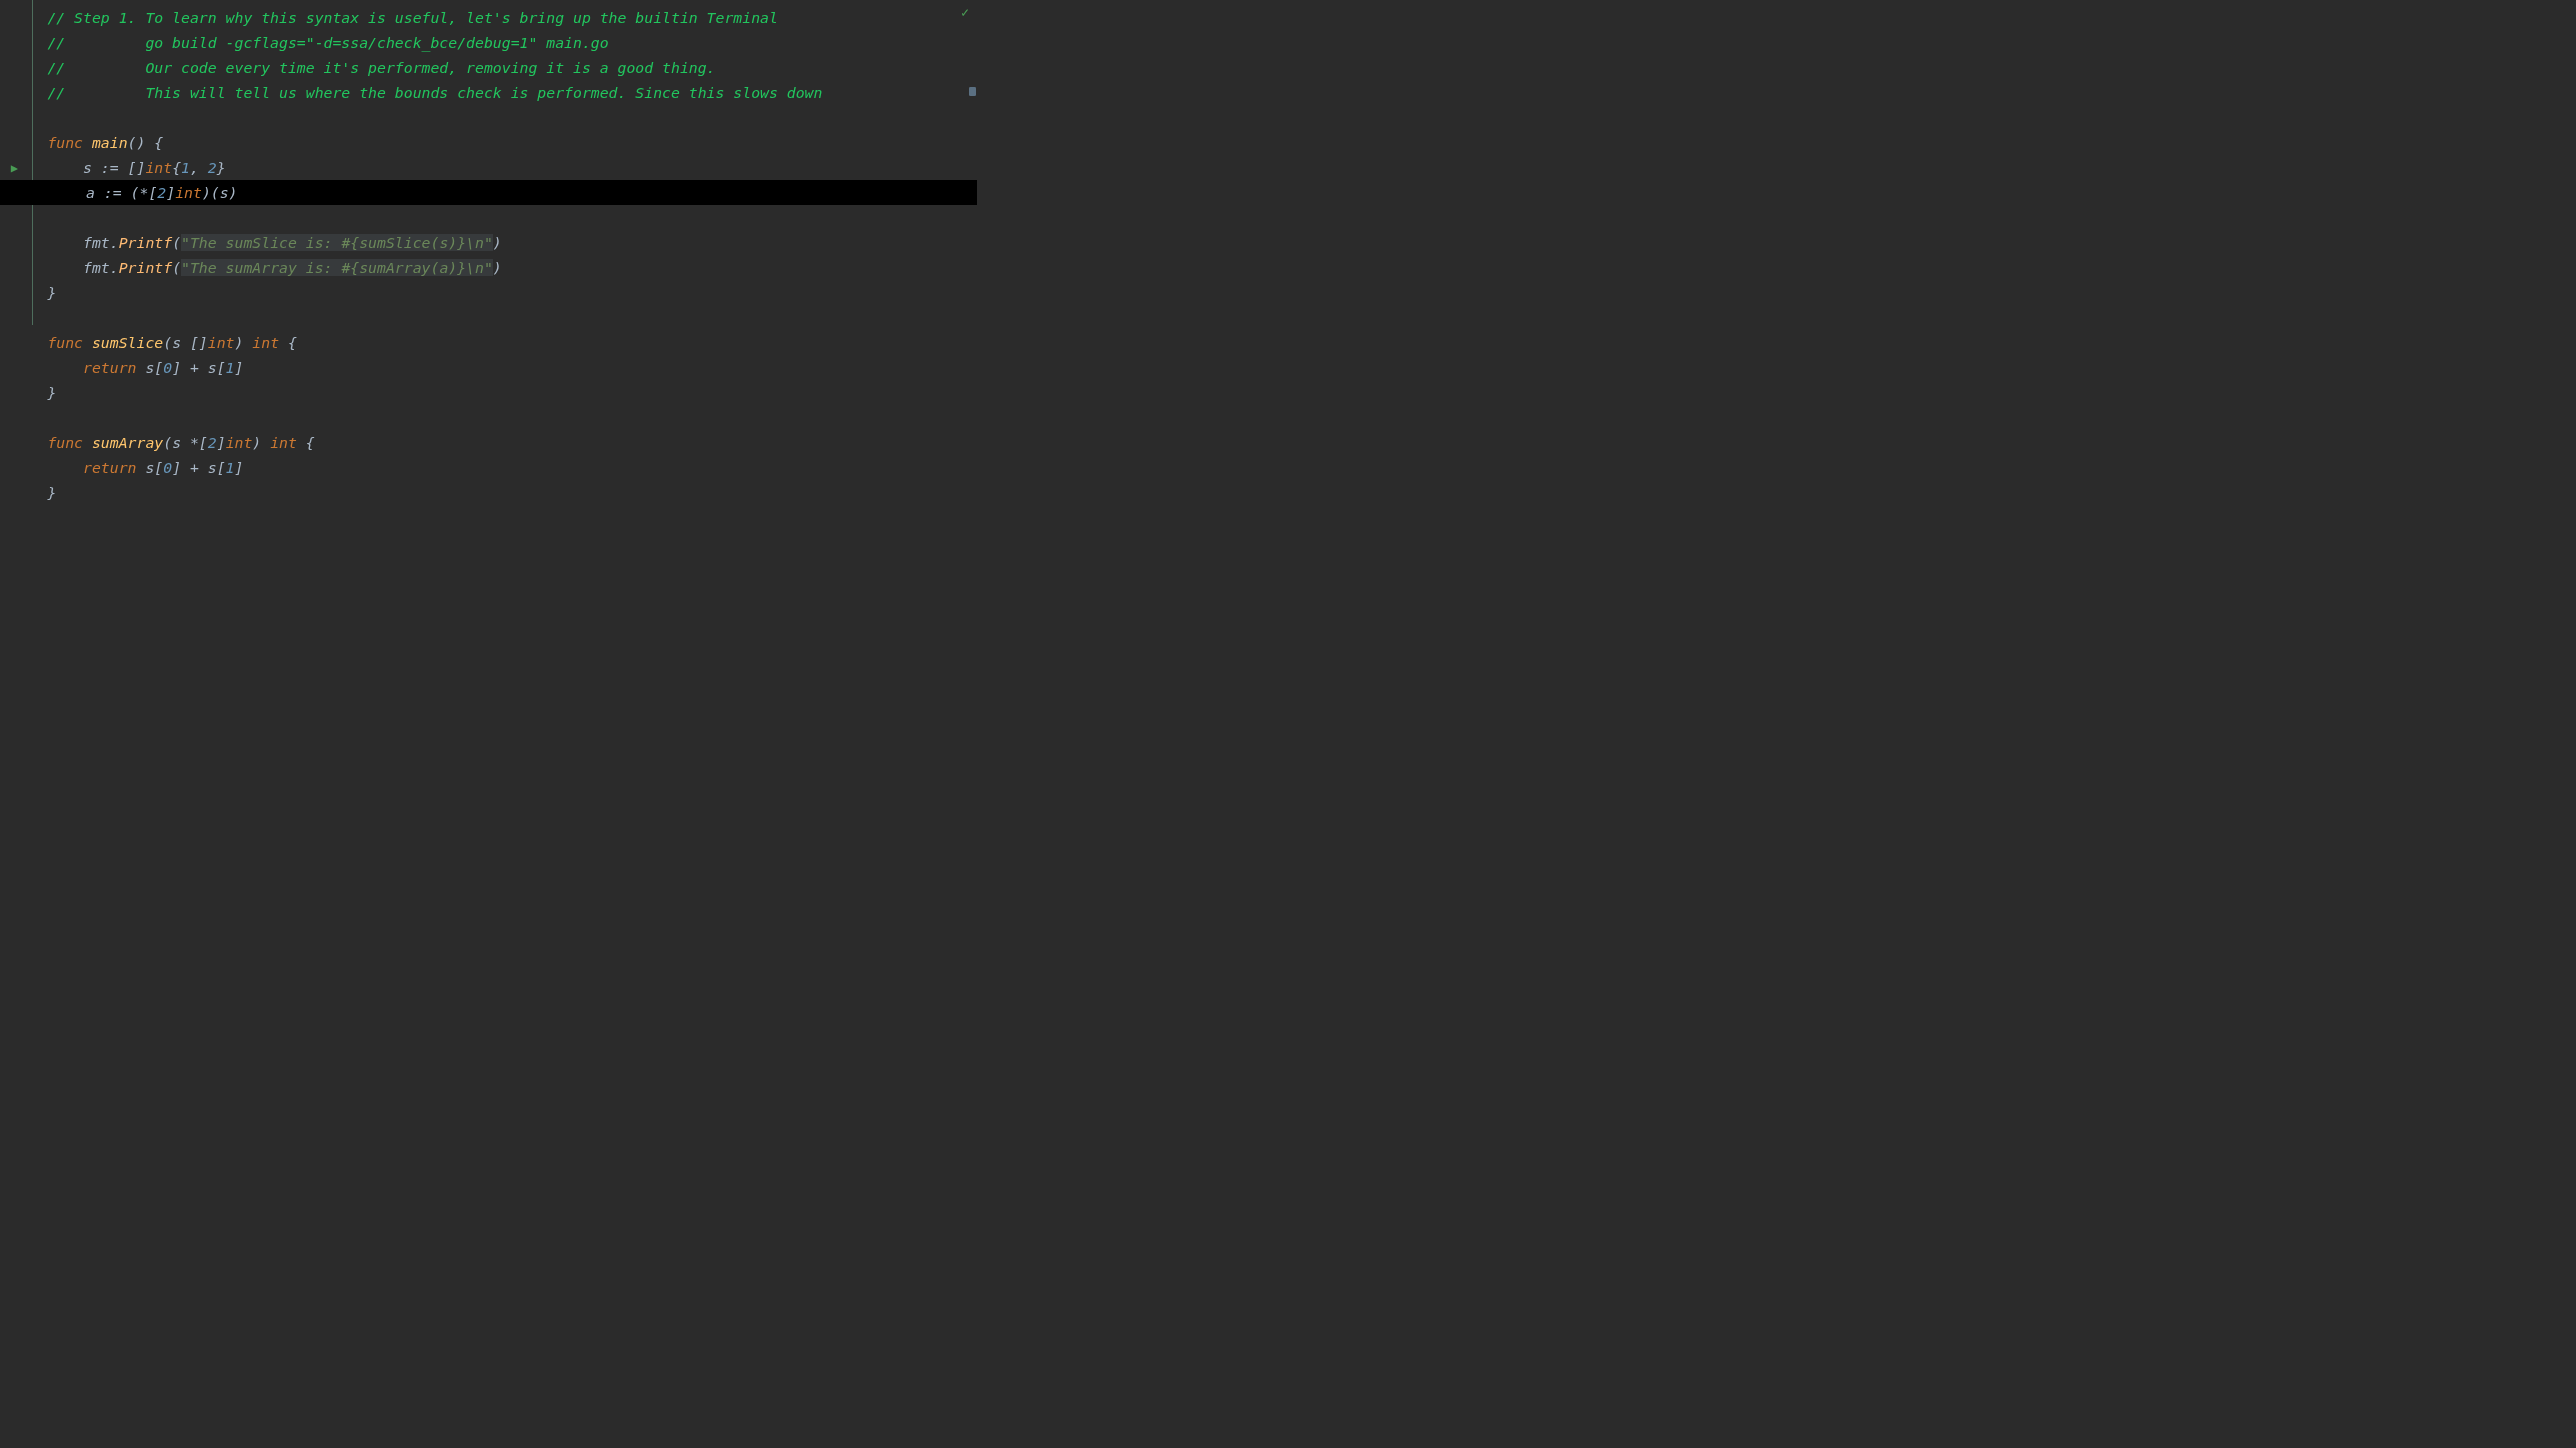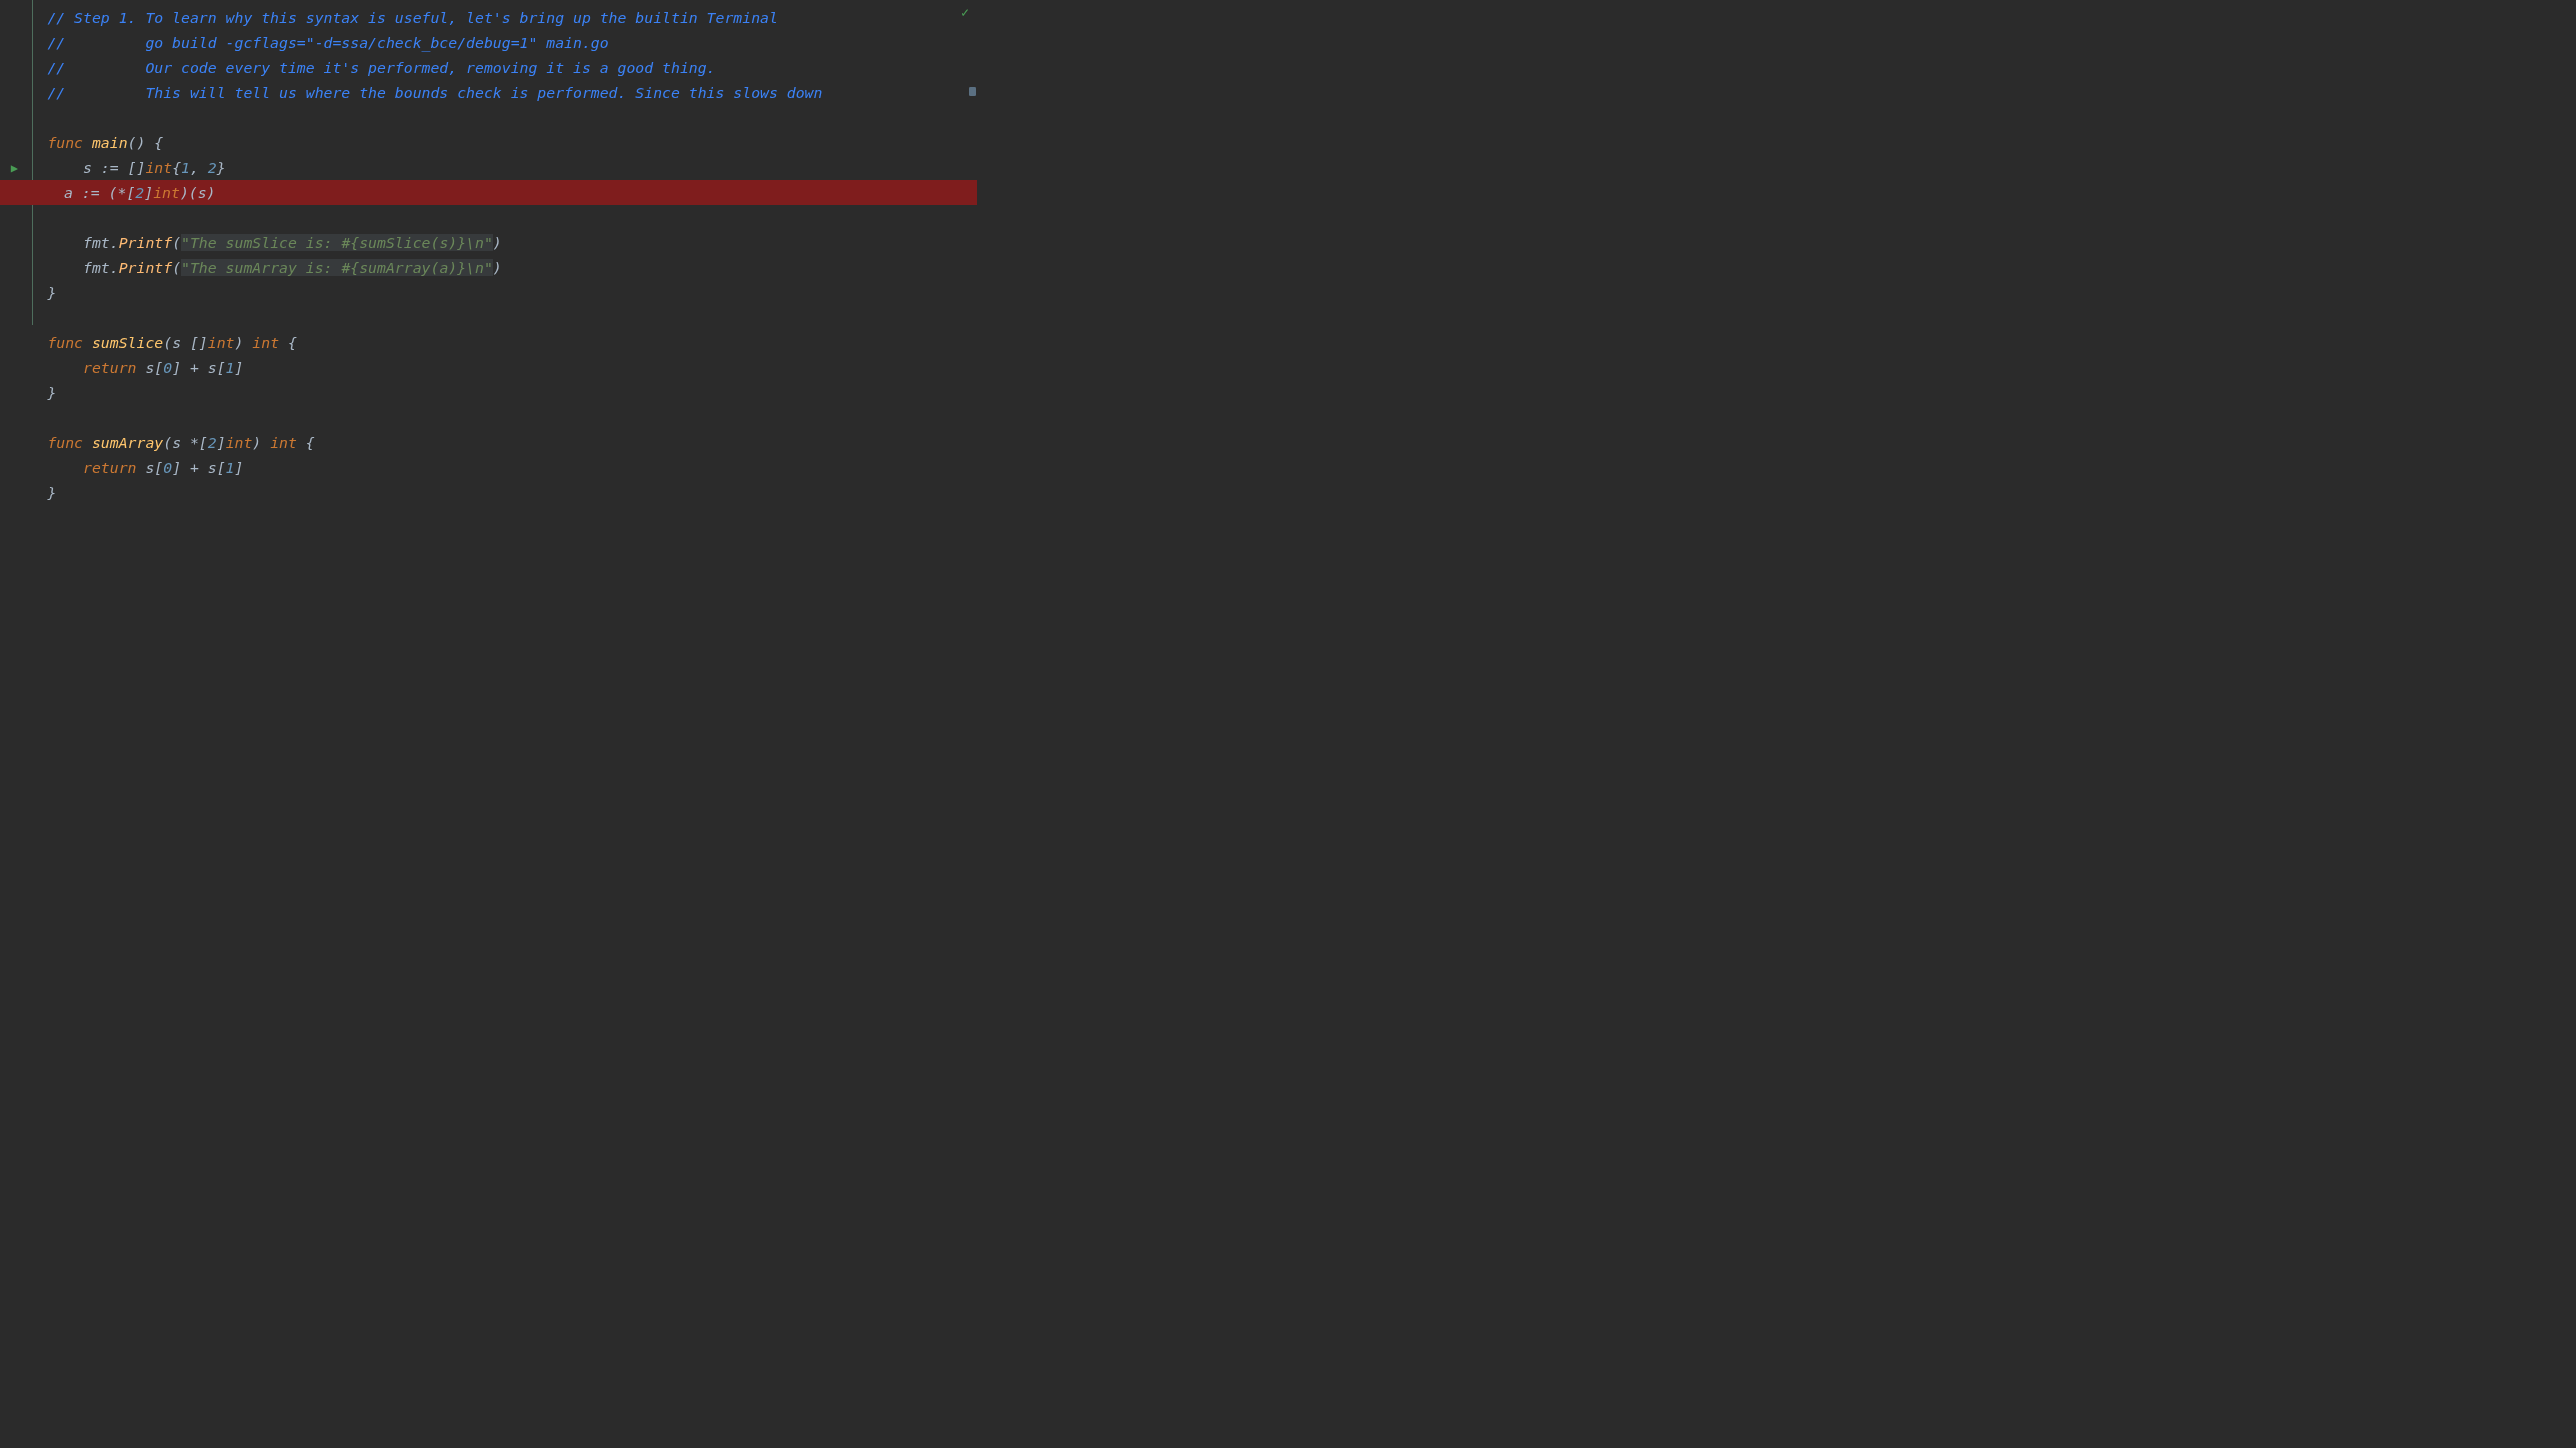--- a/index.html
+++ b/index.html
@@ -50,26 +50,26 @@
     position: relative;
     padding-top: 5.4px;
   }
   .line {
     height: 25px;
     white-space: pre;
     line-height: 25px;
     position: relative;
   }
   .line.highlighted {
-    background: #7f1d1d;
+    background: #000000;
     margin-left: -47px;
-    padding-left: 28px;
+    padding-left: 50px;
     margin-right: -13.4px;
   }
-  .comment { color: #3b82f6; font-style: italic; }
+  .comment { color: #22c55e; font-style: italic; }
   .keyword { color: #cc7832; }
   .func-name { color: #ffc66d; text-align: center; }
   .number { color: #6897bb; }
   .string { color: #6a8759; }
   .default { color: #a9b7c6; }
   .method { color: #fdba74; }
   .string-content {
     background: #373a3c;
   }
   .check-icon {

